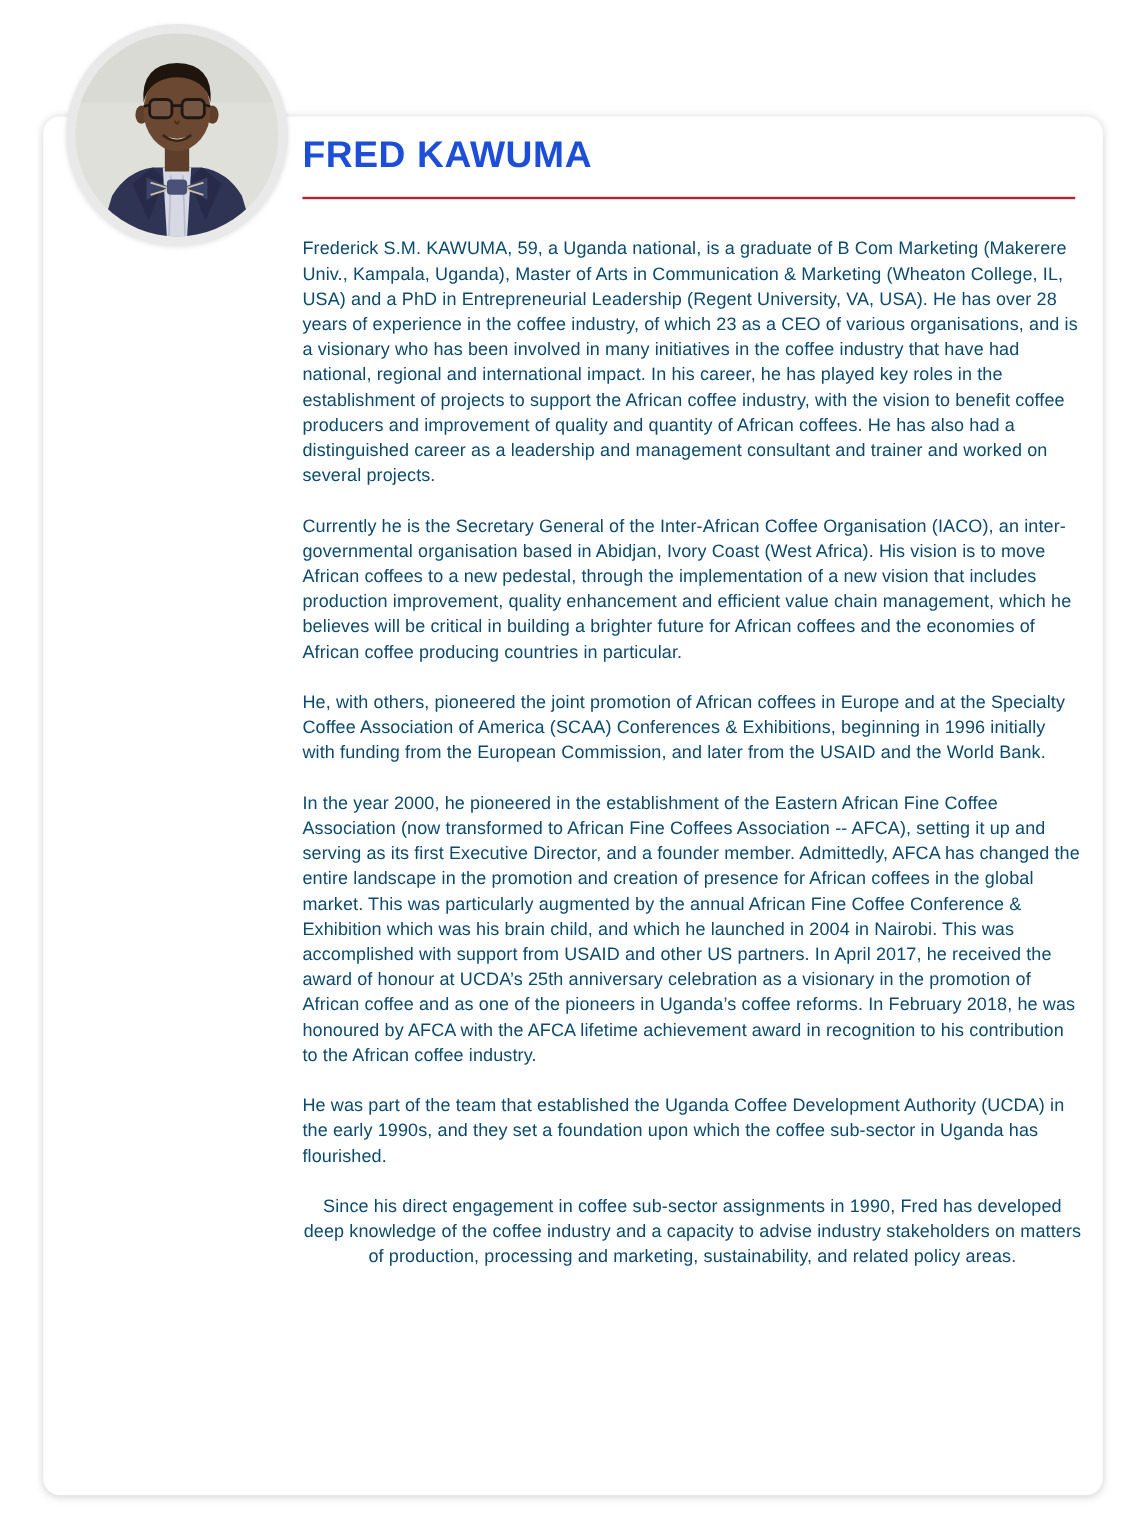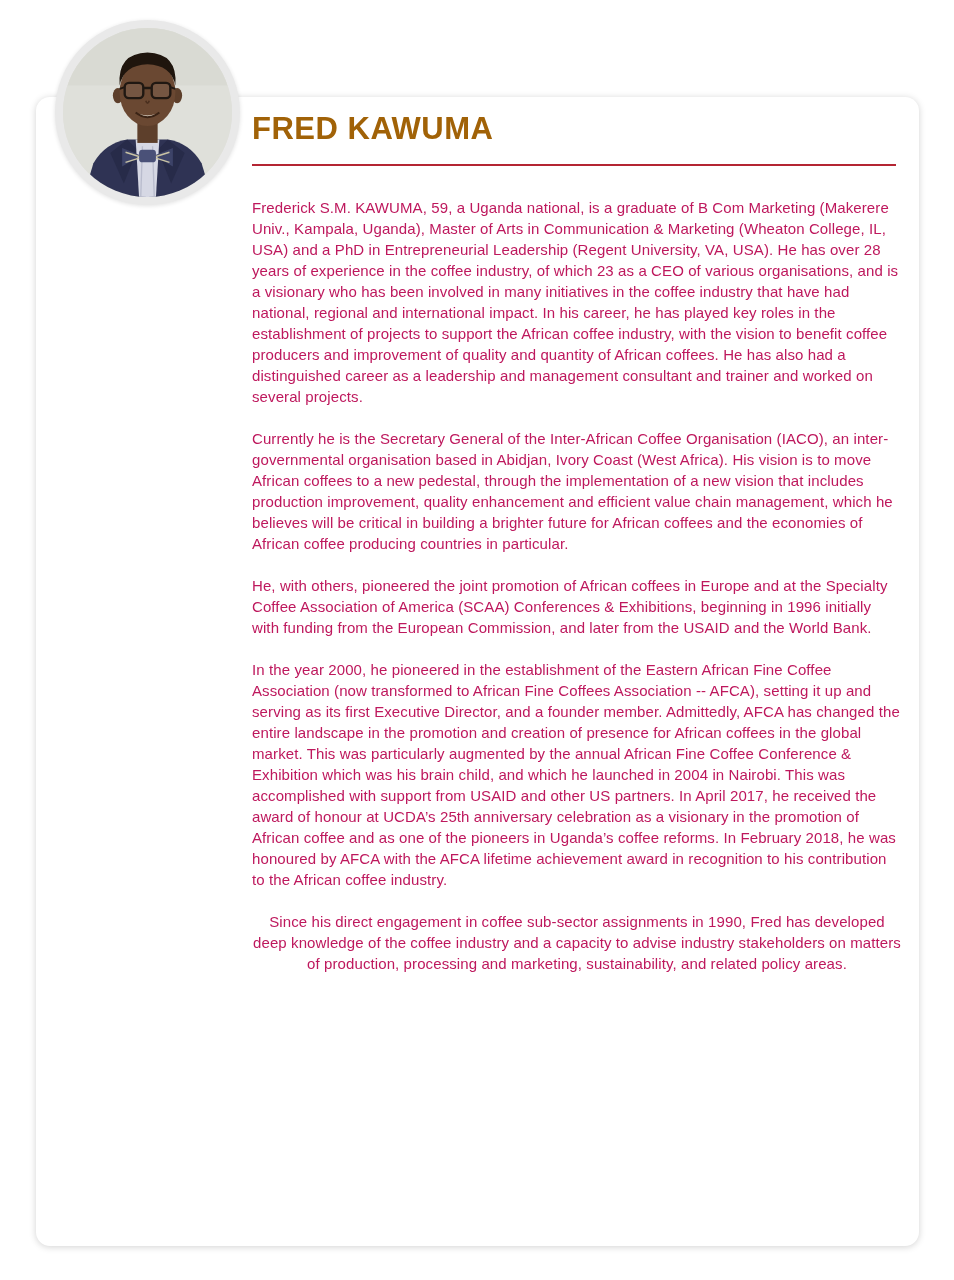--- a/index.html
+++ b/index.html
@@ -40,21 +40,21 @@
     position: absolute;
     left: 216px;
     top: 13px;
     right: 23px;
   }
   .profile-name {
     margin: 0;
     font-size: 31px;
     font-weight: 800;
     letter-spacing: 0.5px;
-    color: #a16207;
+    color: #1d4ed8;
     line-height: 38px;
   }
   .profile-role {
     margin: 4px 0 0 0;
     font-size: 14.5px;
     font-weight: 700;
     letter-spacing: 0.2px;
     color: #58595b;
     line-height: 18px;
   }
@@ -67,38 +67,39 @@
     position: absolute;
     left: 216px;
     top: 100px;
     width: 650px;
   }
   .bio p {
     margin: 0 0 21px 0;
     font-size: 15px;
     line-height: 21px;
     letter-spacing: 0.1px;
-    color: #be185d;
+    color: #0c4a6e;
   }
   .bio p:last-child { margin-bottom: 0; text-align: center; }
 </style>
 </head>
 <body>
 
 <div class="card">
   <div class="header">
     <h1 class="profile-name">FRED KAWUMA</h1>
     <hr class="divider">
   </div>
 
   <div class="bio">
     <p>Frederick S.M. KAWUMA, 59, a Uganda national, is a graduate of B Com Marketing (Makerere Univ., Kampala, Uganda), Master of Arts in Communication &amp; Marketing (Wheaton College, IL, USA) and a PhD in Entrepreneurial Leadership (Regent University, VA, USA). He has over 28 years of experience in the coffee industry, of which 23 as a CEO of various organisations, and is a visionary who has been involved in many initiatives in the coffee industry that have had national, regional and international impact. In his career, he has played key roles in the establishment of projects to support the African coffee industry, with the vision to benefit coffee producers and improvement of quality and quantity of African coffees. He has also had a distinguished career as a leadership and management consultant and trainer and worked on several projects.</p>
     <p>Currently he is the Secretary General of the Inter-African Coffee Organisation (IACO), an inter-governmental organisation based in Abidjan, Ivory Coast (West Africa). His vision is to move African coffees to a new pedestal, through the implementation of a new vision that includes production improvement, quality enhancement and efficient value chain management, which he believes will be critical in building a brighter future for African coffees and the economies of African coffee producing countries in particular.</p>
     <p>He, with others, pioneered the joint promotion of African coffees in Europe and at the Specialty Coffee Association of America (SCAA) Conferences &amp; Exhibitions, beginning in 1996 initially with funding from the European Commission, and later from the USAID and the World Bank.</p>
     <p>In the year 2000, he pioneered in the establishment of the Eastern African Fine Coffee Association (now transformed to African Fine Coffees Association -- AFCA), setting it up and serving as its first Executive Director, and a founder member. Admittedly, AFCA has changed the entire landscape in the promotion and creation of presence for African coffees in the global market. This was particularly augmented by the annual African Fine Coffee Conference &amp; Exhibition which was his brain child, and which he launched in 2004 in Nairobi. This was accomplished with support from USAID and other US partners. In April 2017, he received the award of honour at UCDA’s 25th anniversary celebration as a visionary in the promotion of African coffee and as one of the pioneers in Uganda’s coffee reforms. In February 2018, he was honoured by AFCA with the AFCA lifetime achievement award in recognition to his contribution to the African coffee industry.</p>
+    <p>He was part of the team that established the Uganda Coffee Development Authority (UCDA) in the early 1990s, and they set a foundation upon which the coffee sub-sector in Uganda has flourished.</p>
     <p>Since his direct engagement in coffee sub-sector assignments in 1990, Fred has developed deep knowledge of the coffee industry and a capacity to advise industry stakeholders on matters of production, processing and marketing, sustainability, and related policy areas.</p>
   </div>
 </div>
 
 <div class="avatar-ring">
   <svg viewBox="0 0 100 100" aria-hidden="true">
 
     <rect x="0" y="0" width="100" height="100" fill="#dfe0da"></rect>
     <rect x="0" y="0" width="100" height="34" fill="#d9dad3"></rect>
 

